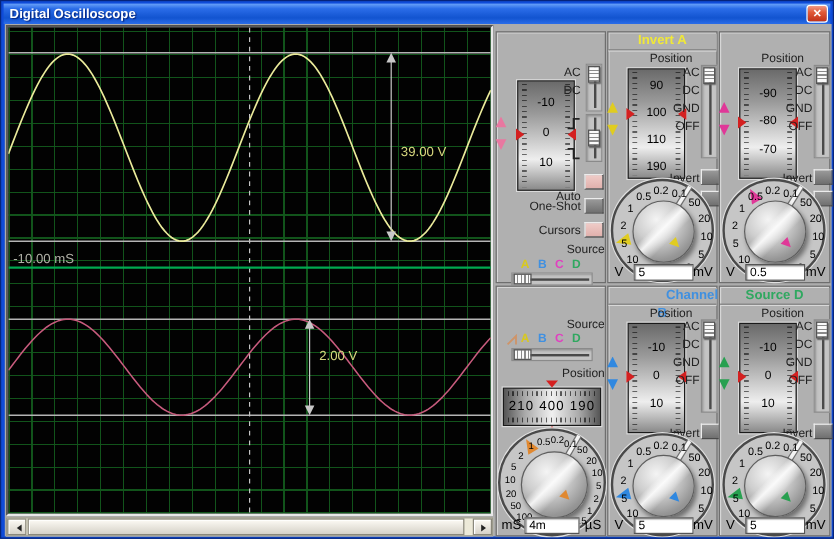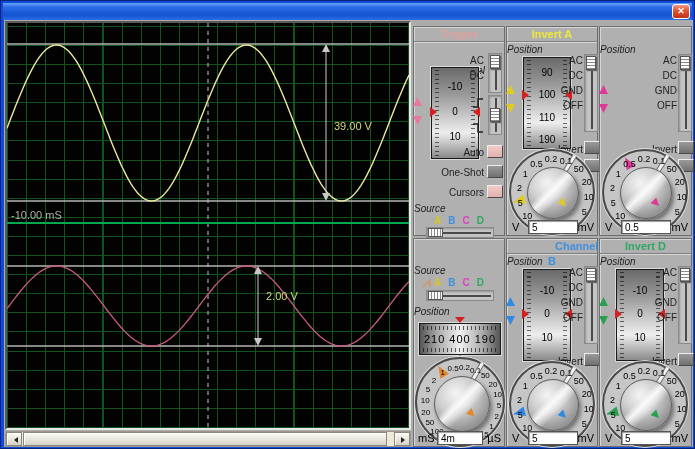--- a/index.html
+++ b/index.html
@@ -38,21 +38,21 @@
   .sbtn.right i { border-left:4px solid #222; left:6px; }
   .sthumb { margin-left:1px; width:364px; height:14px;
     background:linear-gradient(180deg,#fdfbf5,#d6d2c8); border:1px solid #8a887c;
     box-shadow:inset 1px 1px 0 #fff; flex:none; }
 
   
   .panel { position:absolute; background:#b0b0b0; border:1px solid #6e6e6e;
     box-shadow:inset 1px 1px 0 #d6d6d6; font-size:10px; color:#111; }
   .phead { height:15px; text-align:center; font-weight:bold; font-size:11px; line-height:15px;
     border-bottom:1px solid #808080; box-shadow:0 1px 0 #d8d8d8; }
-  .plabel { position:absolute; width:100%; text-align:left; font-size:10px; color:#222;font-style:italic; }
+  .plabel { position:absolute; width:100%; text-align:right; font-size:10px; color:#222; }
 
   
   .gauge { position:absolute; width:48px; border:1px solid #1a1a1a; box-shadow:0 0 0 1px #dadada;
     background:linear-gradient(180deg,#6a6a6a 0%,#9a9a9a 30%,#eeeeee 72%,#8a8a8a 100%); }
   .gauge .ticks { position:absolute; top:2px; bottom:2px; width:4px; opacity:.55;
     background:repeating-linear-gradient(180deg,#000 0 1px, transparent 1px 4.5px); }
   .gauge .ticks.l { left:3px; } .gauge .ticks.r { right:3px; }
   .gl { position:absolute; width:100%; text-align:center; font-size:10px; color:#000;
         transform:translateY(-50%); }
   .ga-l,.ga-r { position:absolute; width:0; height:0; border:5px solid transparent; }
@@ -120,20 +120,21 @@
   .rarrow.down { border-top:6px solid #d42020; top:-7px; }
   .rarrow.up   { border-bottom:6px solid #d42020; bottom:-7px; }
 
   .edgeglyph { position:absolute; }
 </style>
 </head>
 <body>
 
 <div class="window">
   <div class="titlebar">
+    <span class="title">Digital Oscilloscope</span>
     <span class="closebtn">✕</span>
   </div>
   <div class="content">
 
     <div class="scope">
       <svg width="402" height="405" viewBox="0 0 402 405">
         <g>
           <line x1="0" y1="21" x2="402" y2="21" stroke="#b4b4b4" stroke-width="1.3"></line>
           <line x1="0" y1="178" x2="402" y2="178" stroke="#b4b4b4" stroke-width="1.3"></line>
           <line x1="0" y1="243" x2="402" y2="243" stroke="#b4b4b4" stroke-width="1.3"></line>
@@ -163,23 +164,20 @@
       <span class="sbtn left">
           <i></i>
         </span>
       <span class="sthumb"></span>
       <span class="sbtn right" style="margin-left:auto">
           <i></i>
         </span>
     </div>
 
     <div class="panel" style="left:409px; top:6px; width:92px; height:210px;">
-      <div class="phead">
-        <span style="color: rgb(223, 160, 160);">Trigger</span>
-      </div>
       <div class="plabel" style="top:38px; width:70px;margin-left:47px;">Level</div>
       <svg class="updown" style="top:70px;" width="11" height="28" viewBox="0 0 11 28">
         <polygon points="5.5,0 10,9 1,9" fill="#e878a0"></polygon>
         <polygon points="5.5,28 10,19 1,19" fill="#e878a0"></polygon>
       </svg>
       <div class="gauge" style="left:17px; top:40px; height:92px;">
         <i class="ticks l"></i>
           <i class="ticks r"></i>
         <span class="gl" style="top:20%">-10</span>
         <span class="gl" style="top:48%">0</span>
@@ -194,21 +192,21 @@
       </div>
       <svg class="edgeglyph" style="left:57px; top:70px;" width="14" height="12">
         <path d="M2,10 H7 V2 H12" fill="none" stroke="#222" stroke-width="1.5"></path>
       </svg>
       <svg class="edgeglyph" style="left:57px; top:95px;" width="14" height="12">
         <path d="M2,2 H7 V10 H12" fill="none" stroke="#222" stroke-width="1.5"></path>
       </svg>
       <div class="vslider" style="left:74px; top:68px; height:40px;">
         <i class="vhandle" style="top:12px"></i>
       </div>
-      <div class="btnlabel" style="left:10px; top:120px; width:60px;">Auto</div>
+      <div class="btnlabel" style="left:10px; top:132px; width:60px;">Auto</div>
       <i class="sqbtn" style="left:73px; top:118px;" data-lit="true"></i>
       <div class="btnlabel" style="left:10px; top:140px; width:60px;">One-Shot</div>
       <i class="sqbtn" style="left:73px; top:138px;" data-lit="false"></i>
       <div class="btnlabel" style="left:10px; top:160px; width:60px;">Cursors</div>
       <i class="sqbtn" style="left:73px; top:158px;" data-lit="true"></i>
       <div class="plabel" style="top:176px;">Source</div>
       <div class="srcrow" style="top:188px;">
         <span style="color: rgb(216, 200, 32);">A</span>
         <span style="color: rgb(64, 144, 224);">B</span>
         <span style="color: rgb(224, 64, 192);">C</span>
@@ -281,20 +279,29 @@
       <div class="valbox" style="left:21px; top:193px; width:50px;">5</div>
       <span class="unit" style="right:3px; top:194px;">mV</span>
     </div>
 
     <div class="panel" style="left:595px; top:6px; width:93px; height:210px;">
       <div class="plabel" style="top:17px; width:70px;">Position</div>
       <svg class="updown" style="top:58px;" width="11" height="28" viewBox="0 0 11 28">
         <polygon points="5.5,0 10,9 1,9" fill="#e03898"></polygon>
         <polygon points="5.5,28 10,19 1,19" fill="#e03898"></polygon>
       </svg>
+      <div class="gauge" style="left:16px; top:30px; height:92px;">
+        <i class="ticks l"></i>
+          <i class="ticks r"></i>
+        <span class="gl" style="top:22%">-90</span>
+        <span class="gl" style="top:48%">-80</span>
+        <span class="gl" style="top:74%">-70</span>
+        <i class="ga-l" style="top:43%"></i>
+        <i class="ga-r" style="top:43%"></i>
+      </div>
       <div class="btnlabel" style="left:40px; top:28px; width:37px;">AC</div>
       <div class="btnlabel" style="left:40px; top:43px; width:37px;">DC</div>
       <div class="btnlabel" style="left:40px; top:58px; width:37px;">GND</div>
       <div class="btnlabel" style="left:40px; top:73px; width:37px;">OFF</div>
       <div class="vslider" style="left:78px; top:27px; height:78px;">
         <i class="vhandle" style="top:1px"></i>
       </div>
       <div class="btnlabel" style="left:31px; top:117px; width:46px;">Invert</div>
       <i class="sqbtn dark" style="left:78px; top:114px;"></i>
       <div class="btnlabel" style="left:31px; top:135px; width:46px;">C+D</div>
@@ -447,21 +454,21 @@
           <span class="klbl" style="left: 73.3109px; top: 60.5px;">5</span>
           <span class="klbl" style="left: 63.0752px; top: 71.6703px;">2</span>
         </div>
       <span class="unit" style="left:5px; top:193px;">V</span>
       <div class="valbox" style="left:21px; top:192px; width:50px;">5</div>
       <span class="unit" style="right:3px; top:193px;">mV</span>
     </div>
 
     <div class="panel" style="left:595px; top:218px; width:93px; height:209px;">
       <div class="phead">
-        <span style="color: rgb(48, 168, 96);">Invert D</span>
+        <span style="color: rgb(48, 168, 96);">Source D</span>
       </div>
       <div class="plabel" style="top:17px; width:70px;">Position</div>
       <svg class="updown" style="top:58px;" width="11" height="28" viewBox="0 0 11 28">
         <polygon points="5.5,0 10,9 1,9" fill="#28a050"></polygon>
         <polygon points="5.5,28 10,19 1,19" fill="#28a050"></polygon>
       </svg>
       <div class="gauge" style="left:16px; top:30px; height:92px;">
         <i class="ticks l"></i>
           <i class="ticks r"></i>
         <span class="gl" style="top:22%">-10</span>

